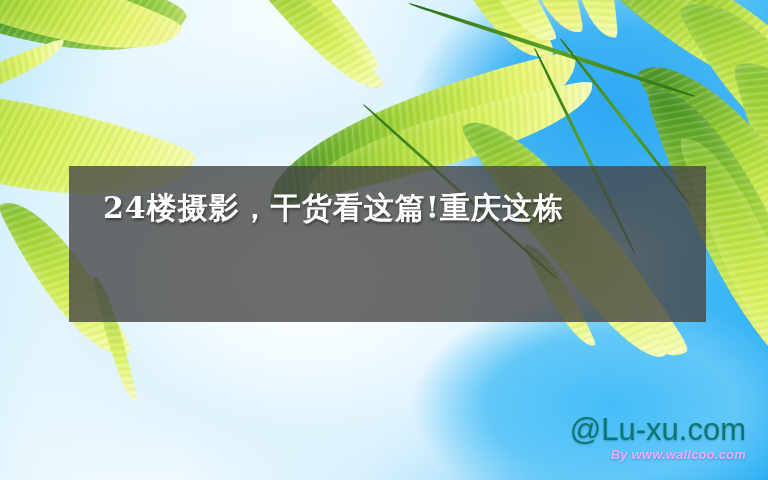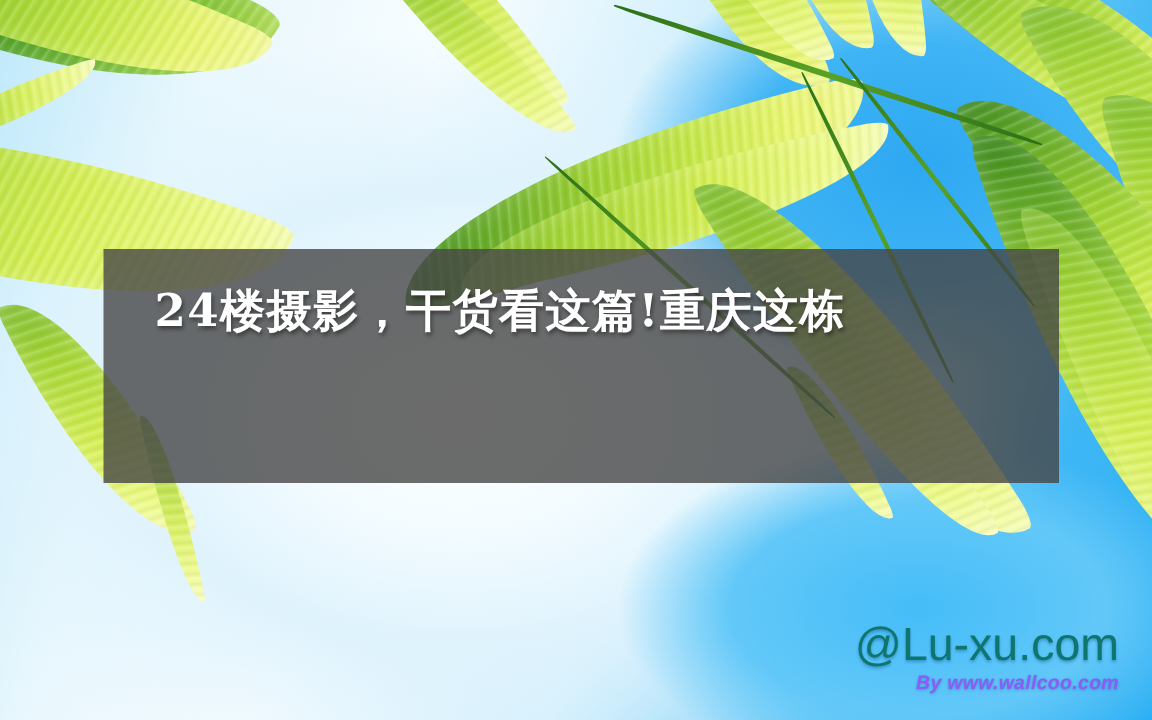--- a/index.html
+++ b/index.html
@@ -99,21 +99,21 @@
   }
   .wm-main {
     color: #0f766e;
     font-size: 31px;
     font-weight: 400;
     letter-spacing: 0px;
     line-height: 1.02;
     text-shadow: 0 1px 2px rgba(0,60,120,0.35);
   }
   .wm-sub {
-    color: #8b5cf6;
+    color: #f0abfc;
     font-size: 13px;
     font-style: italic;
     font-weight: 700;
     letter-spacing: .2px;
     margin-top: 1px;
     text-shadow: 0 1px 2px rgba(0,60,120,0.35);
   }
 </style>
 </head>
 <body>

